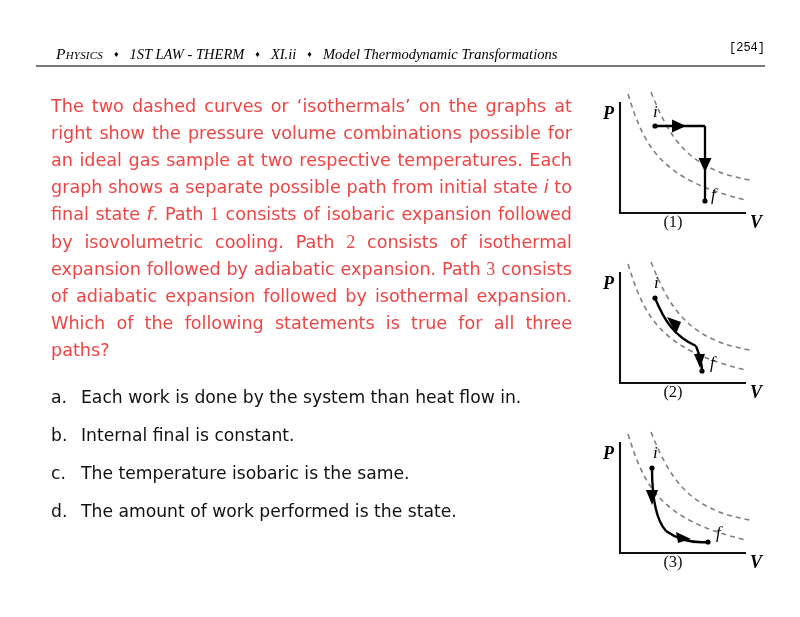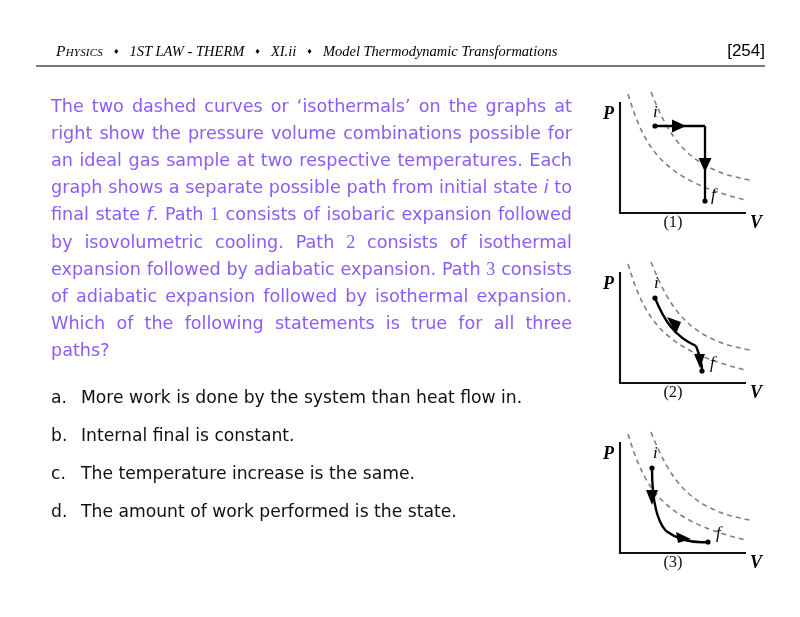--- a/index.html
+++ b/index.html
@@ -25,21 +25,21 @@
     height: 22px;
   }
   #header-left {
     position: absolute;
     left: 20px;
     top: 0;
     white-space: nowrap;
     font-family: "Liberation Serif", "DejaVu Serif", serif;
     font-style: italic;
     font-size: 14.5px;
-    line-height: 18px;
+    line-height: 24px;
   }
   #header-left .smallcaps {
     font-variant: small-caps;
     font-size: 15.5px;
     letter-spacing: 0.2px;
   }
   #header-left .sep {
     display: inline-block;
     font-style: normal;
     font-size: 9px;
@@ -47,22 +47,22 @@
     padding: 0 11px;
     color: #000;
   }
   #header-left .seg {
     white-space: nowrap;
   }
   #page-number {
     position: absolute;
     right: 0px;
     top: -1px;
-    font-family: Liberation Sans, sans-serif;
-    font-size: 17px;
+    font-family: Liberation Mono, monospace;
+    font-size: 12px;
   }
   #header-rule {
     position: absolute;
     left: 36px;
     top: 65px;
     width: 729px;
     height: 2px;
     background: #7a7a7a;
   }
 
@@ -72,21 +72,21 @@
     left: 51px;
     top: 75px;
     width: 521px;
   }
   #question-text {
     font-family: "DejaVu Sans", sans-serif;
     font-size: 17.6px;
     line-height: 27.2px;
     text-align: justify;
     text-justify: inter-word;
-    color: #8b5cf6;
+    color: #ef4444;
     hyphens: manual;
   }
   #question-text .it {
     font-style: italic;
   }
   #question-text .num {
     font-family: "Liberation Serif", "DejaVu Serif", serif;
     font-size: 18px;
   }
 
@@ -164,29 +164,29 @@
 </div>
 <div id="header-rule"></div>
 
 <div id="question-block">
   <p id="question-text"><span>The two dashed curves or ‘isothermals’ on the graphs at right show the pressure volume combinations possible for an ideal gas sample at two respective temperatures.  Each graph shows a separate possible path from initial state </span><span class="it">i</span><span> to final state </span><span class="it">f</span><span>.  Path </span><span class="num">1</span><span> consists of isobaric expansion followed by isovolumetric cooling.  Path </span><span class="num">2</span><span> consists of isothermal expansion followed by adiabatic expansion.  Path </span><span class="num">3</span><span> consists of adiabatic expansion followed by isothermal expansion.  Which of the following statements is true for all three paths?</span></p>
 </div>
 
 <div id="options">
   <div class="option-row">
     <span class="option-letter">a.</span>
-    <span class="option-label">More work is done by the system than heat flow in.</span>
+    <span class="option-label">Each work is done by the system than heat flow in.</span>
   </div>
   <div class="option-row">
     <span class="option-letter">b.</span>
     <span class="option-label">Internal final is constant.</span>
   </div>
   <div class="option-row">
     <span class="option-letter">c.</span>
-    <span class="option-label">The temperature increase is the same.</span>
+    <span class="option-label">The temperature isobaric is the same.</span>
   </div>
   <div class="option-row">
     <span class="option-letter">d.</span>
     <span class="option-label">The amount of work performed is the state.</span>
   </div>
 </div>
 
 <div class="figure" id="figure-1">
   <svg width="185" height="150" viewBox="0 0 185 150">
 

